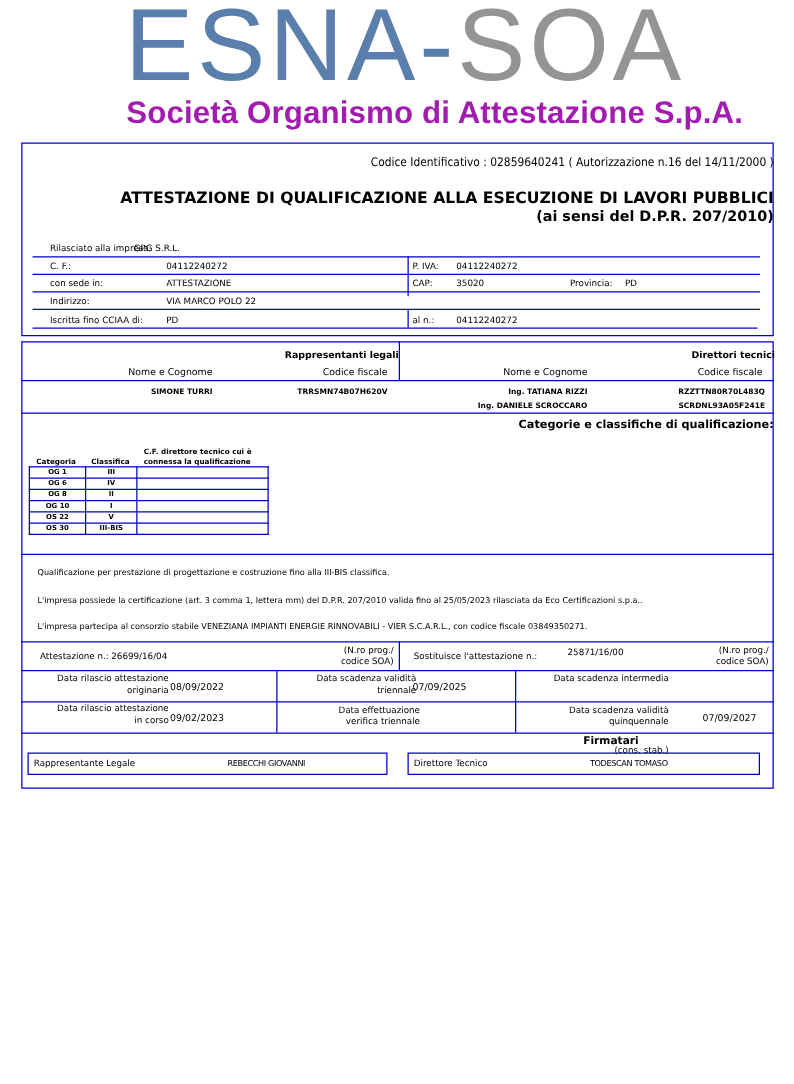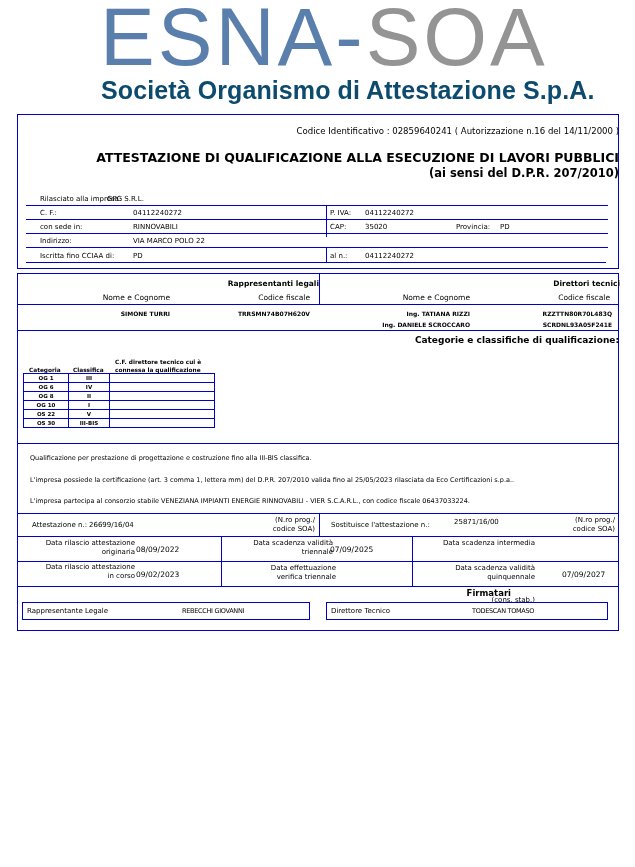--- a/index.html
+++ b/index.html
@@ -1,20 +1,20 @@
 <!DOCTYPE html>
 <html><head>
 <meta charset="utf-8">
 <style>
   html, body { margin:0; padding:0; background:#ffffff; }
   body { width:635px; height:867px; position:relative; font-family:"DejaVu Sans", sans-serif; color:#000; overflow:hidden; }
   .logo-main { position:absolute; left:100px; top:-4px; font-family:"Liberation Sans", sans-serif; font-size:82px; font-weight:normal; letter-spacing:3px; line-height:82px; white-space:nowrap; }
   .logo-main .blue { color:#5a7fac; }
   .logo-main .gray { color:#949494; }
-  .logo-sub { position:absolute; left:101px; top:76px; width:436px; font-family:"Liberation Sans", sans-serif; font-size:25px; font-weight:bold; color:#0c4a6e; white-space:nowrap; letter-spacing:0.1px; }
+  .logo-sub { position:absolute; left:101px; top:76px; width:436px; font-family:"Liberation Sans", sans-serif; font-size:25px; font-weight:bold; color:#a21caf; white-space:nowrap; letter-spacing:0.1px; }
   .box { position:absolute; border:1px solid #0000cc; box-sizing:border-box; }
   .hline { position:absolute; height:0; border-top:1px solid #0000cc; }
   .vline { position:absolute; width:0; border-left:1px solid #0000cc; }
   .t { position:absolute; white-space:nowrap; font-size:8px; line-height:10px; }
   .b { font-weight:bold; }
   .c { text-align:right; }
   .cat-table { position:absolute; left:23px; top:373px; border-collapse:collapse; }
   .cat-table td { border:1px solid #0000cc; height:8px; padding:0; font-size:5.5px; font-weight:bold; text-align:center; line-height:8px; }
 </style>
 </head>
@@ -35,21 +35,21 @@
 <div class="hline" style="left:26px; top:205px; width:582px;"></div>
 
 <div class="t" style="left:40px; top:208px; font-size:7px;">C. F.:</div>
 <div class="t" style="left:133px; top:208px; font-size:7px;">04112240272</div>
 <div class="vline" style="left:326px; top:205px; height:32px;"></div>
 <div class="t" style="left:330px; top:208px; font-size:7px;">P. IVA:</div>
 <div class="t" style="left:365px; top:208px; font-size:7px;">04112240272</div>
 <div class="hline" style="left:26px; top:219px; width:582px;"></div>
 
 <div class="t" style="left:40px; top:222px; font-size:7px;">con sede in:</div>
-<div class="t" style="left:133px; top:222px; font-size:7px;">RINNOVABILI</div>
+<div class="t" style="left:133px; top:222px; font-size:7px;">ATTESTAZIONE</div>
 <div class="t" style="left:330px; top:222px; font-size:7px;">CAP:</div>
 <div class="t" style="left:365px; top:222px; font-size:7px;">35020</div>
 <div class="t" style="left:456px; top:222px; font-size:7px;">Provincia:</div>
 <div class="t" style="left:500px; top:222px; font-size:7px;">PD</div>
 <div class="hline" style="left:26px; top:233px; width:582px;"></div>
 
 <div class="t" style="left:40px; top:236px; font-size:7px;">Indirizzo:</div>
 <div class="t" style="left:133px; top:236px; font-size:7px;">VIA MARCO POLO 22</div>
 <div class="hline" style="left:26px; top:247px; width:582px;"></div>
 
@@ -117,21 +117,21 @@
     <td>III-BIS</td>
     <td></td>
   </tr>
 </tbody>
   </table>
 
 <div class="hline" style="left:17px; top:443px; width:602px;"></div>
 
 <div class="t" style="left:30px; top:453px; font-size:6.5px;">Qualificazione per prestazione di progettazione e costruzione fino alla III-BIS classifica.</div>
 <div class="t" style="left:30px; top:475px; font-size:6.5px;">L'impresa possiede la certificazione (art. 3 comma 1, lettera mm) del D.P.R. 207/2010 valida fino al 25/05/2023 rilasciata da Eco Certificazioni s.p.a..</div>
-<div class="t" style="left:30px; top:496px; font-size:6.5px;">L'impresa partecipa al consorzio stabile  VENEZIANA IMPIANTI ENERGIE RINNOVABILI - VIER S.C.A.R.L., con codice fiscale 06437033224.</div>
+<div class="t" style="left:30px; top:496px; font-size:6.5px;">L'impresa partecipa al consorzio stabile  VENEZIANA IMPIANTI ENERGIE RINNOVABILI - VIER S.C.A.R.L., con codice fiscale 03849350271.</div>
 
 <div class="hline" style="left:17px; top:513px; width:602px;"></div>
 <div class="t" style="left:32px; top:520px; font-size:7px;">Attestazione n.:</div>
 <div class="t" style="left:89px; top:520px; font-size:7px;">26699/16/04</div>
 <div class="t c" style="left:245px; top:516px; width:70px; font-size:7px; line-height:9px;">(N.ro prog./</div>
 <div class="t c" style="left:245px; top:525px; width:70px; font-size:7px; line-height:9px;">codice SOA)</div>
 <div class="vline" style="left:319px; top:513px; height:23px;"></div>
 <div class="t" style="left:331px; top:520px; font-size:7px;">Sostituisce l'attestazione n.:</div>
 <div class="t" style="left:454px; top:517px; font-size:7px;">25871/16/00</div>
 <div class="t c" style="left:545px; top:516px; width:70px; font-size:7px; line-height:9px;">(N.ro prog./</div>

